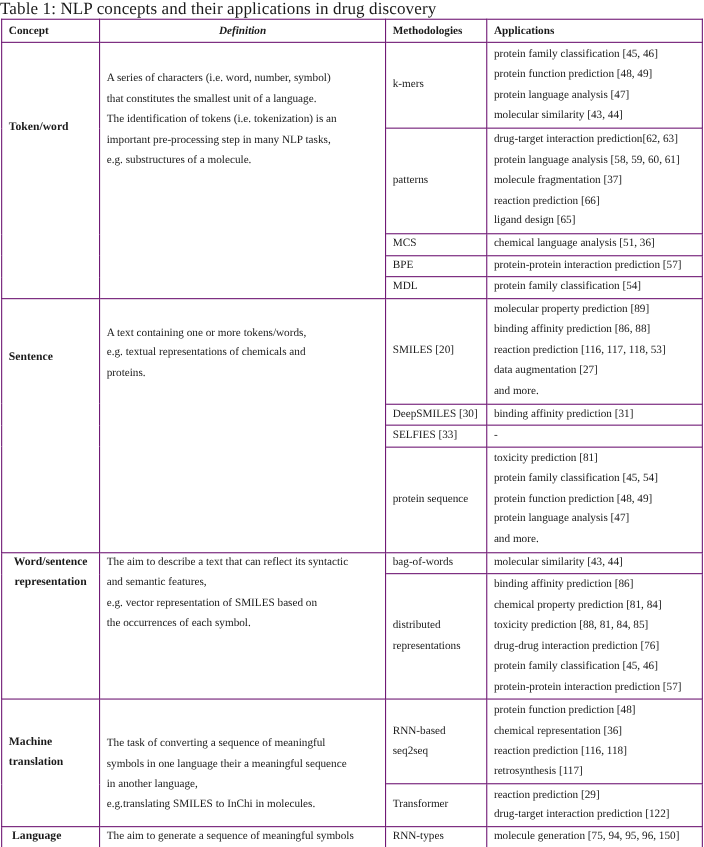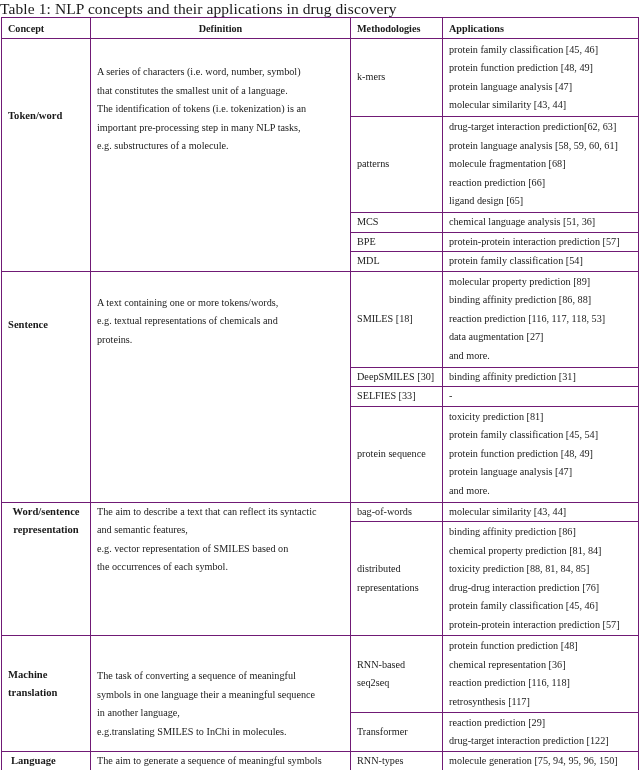--- a/index.html
+++ b/index.html
@@ -4,21 +4,21 @@
 <style>
   html, body { margin:0; padding:0; background:#ffffff; }
   body { width:640px; height:770px; position:relative; overflow:hidden;
          font-family:"DejaVu Serif","Liberation Serif",serif; color:#1a1a1a; }
   .title { position:absolute; left:0; top:0; width:470px; text-align:left;
            font-family:"Liberation Serif","DejaVu Serif",serif; font-size:15.5px; line-height:17px; letter-spacing:0.1px; }
   table.t { position:absolute; left:1px; top:17px; width:637px; border-collapse:collapse;
             table-layout:fixed; font-family:"Liberation Serif","DejaVu Serif",serif; font-size:10.2px; }
   table.t td, table.t th { border:1px solid #701a75; padding:0 6px; vertical-align:middle; }
   table.t th { font-weight:bold; text-align:left; height:20px; }
-  table.t th.def { text-align:center; }
+  table.t th.def { text-align:center;font-style:italic; }
   .concept { font-weight:bold; font-size:10.6px; line-height:18px; }
   .concept.top { vertical-align:top; padding-top:2px; }
   .defn { line-height:18.5px; }
   .defn.top { vertical-align:top; padding-top:1px; }
   .meth { line-height:18.5px;margin-top:18px; }
   .apps div { line-height:18.5px; white-space:nowrap; }
   .center { text-align:center; }
   .thick-top td { border-top:2px solid #555; }
 </style>
 </head>
@@ -56,21 +56,21 @@
       <div>protein function prediction [48, 49]</div>
       <div>protein language analysis [47]</div>
       <div>molecular similarity [43, 44]</div>
     </td>
   </tr>
   <tr style="height:96px">
     <td class="meth">patterns</td>
     <td class="apps">
       <div>drug-target interaction prediction[62, 63]</div>
       <div>protein language analysis [58, 59, 60, 61]</div>
-      <div>molecule fragmentation [68]</div>
+      <div>molecule fragmentation [37]</div>
       <div>reaction prediction [66]</div>
       <div>ligand design [65]</div>
     </td>
   </tr>
   <tr style="height:19px">
     <td class="meth">MCS</td>
     <td class="apps">
           <div>chemical language analysis [51, 36]</div>
         </td>
   </tr>
@@ -87,21 +87,21 @@
         </td>
   </tr>
 
   <tr class="thick-top" style="height:96px">
     <td rowspan="4" class="concept" style="vertical-align:top;padding-top:44px">Sentence</td>
     <td rowspan="4" class="defn top" style="padding-top:22px">
       <div>A text containing one or more tokens/words,</div>
       <div>e.g. textual representations of chemicals and</div>
       <div>proteins.</div>
     </td>
-    <td class="meth">SMILES [18]</td>
+    <td class="meth">SMILES [20]</td>
     <td class="apps">
       <div>molecular property prediction [89]</div>
       <div>binding affinity prediction [86, 88]</div>
       <div>reaction prediction [116, 117, 118, 53]</div>
       <div>data augmentation [27]</div>
       <div>and more.</div>
     </td>
   </tr>
   <tr style="height:19px">
     <td class="meth">DeepSMILES [30]</td>

